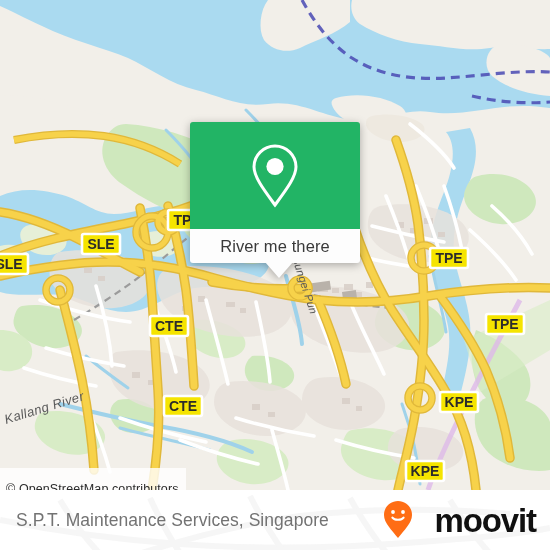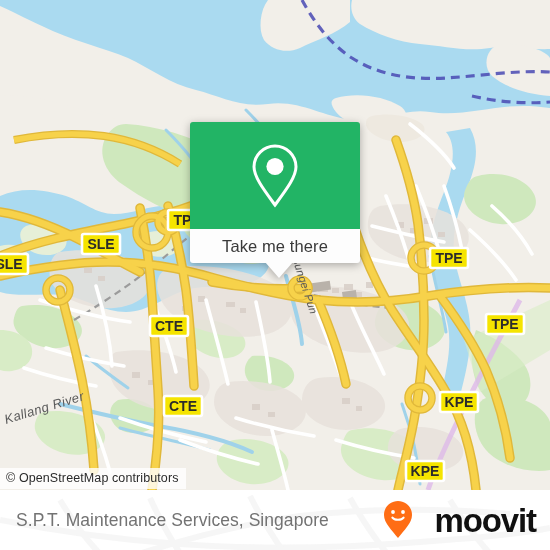--- a/index.html
+++ b/index.html
@@ -12,21 +12,21 @@
 
   
   #map{position:absolute;left:0;top:0;width:550px;height:490px;overflow:hidden;background:#f2efe9;}
   #map svg{position:absolute;left:0;top:0;}
 
   
   #attrib{
     position:absolute;left:0;top:468px;
     background:rgba(255,255,255,0.80);
     font-size:12.5px;color:#2b2b2b;
-    padding:3px 7px 3px 6px;
+    padding:14px 7px 3px 6px;
     letter-spacing:0.1px;
     white-space:nowrap;
     line-height:15px;
   }
 
   
   #callout{
     position:absolute;left:190px;top:122px;width:170px;
     filter:drop-shadow(0 2px 4px rgba(0,0,0,0.30));
   }
@@ -340,21 +340,21 @@
   </div>
 
   <div id="callout">
     <div id="callout-green">
       <svg width="54" height="66" viewBox="0 0 54 66">
         <path d="M27 3 C15.5 3 6 12.3 6 23.8 C6 34 16 47 27 62 C38 47 48 34 48 23.8 C48 12.3 38.5 3 27 3 Z" fill="none" stroke="#ffffff" stroke-width="3"></path>
         <circle cx="27" cy="23.5" r="8.6" fill="#ffffff"></circle>
       </svg>
     </div>
     <div id="callout-white">
-      <span id="callout-label">Take me there</span>
+      <span id="callout-label">River me there</span>
     </div>
     <div id="callout-tail"></div>
   </div>
 
   <div id="bottombar">
     <svg id="bottombar-watermark" width="550" height="550" viewBox="0 0 550 550">
       <g fill="none" stroke="#e9e9e9" stroke-width="6">
         <path d="M0,500 C60,512 120,520 180,524 C260,530 340,528 420,522 C480,518 520,514 550,508"></path>
         <path d="M60,480 C72,500 86,520 104,538"></path>
         <path d="M150,478 C160,500 172,522 186,542"></path>

